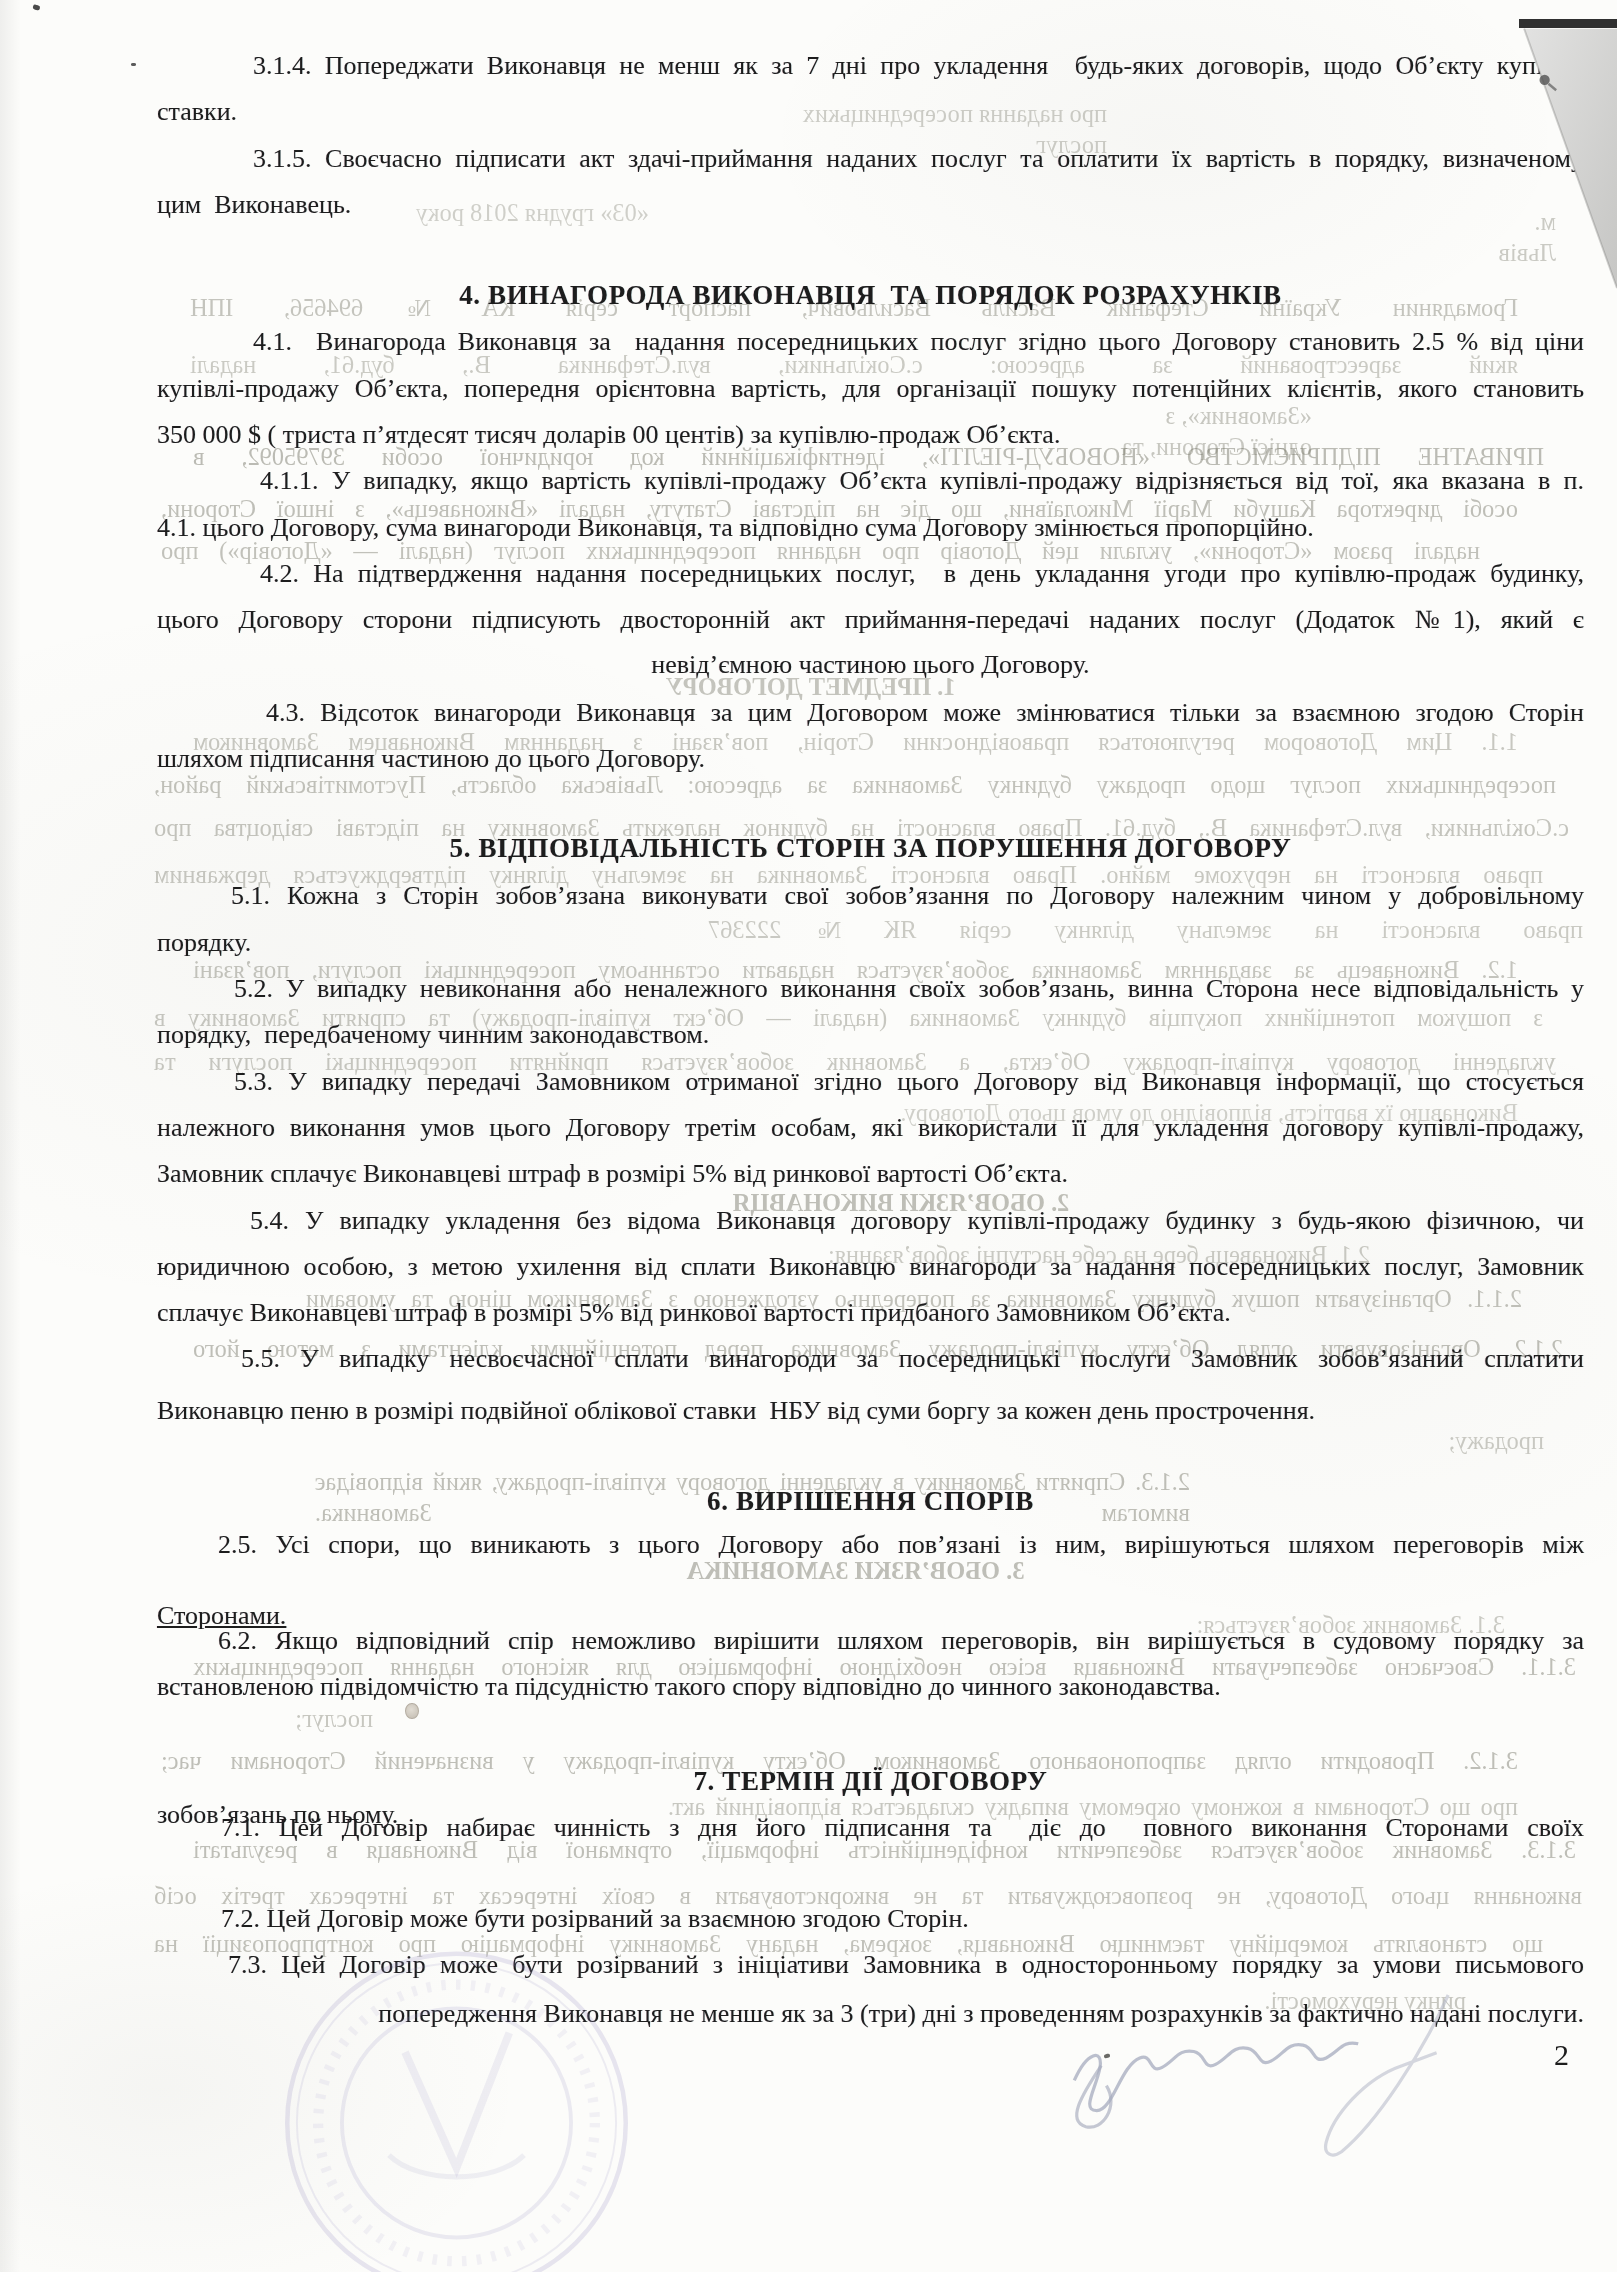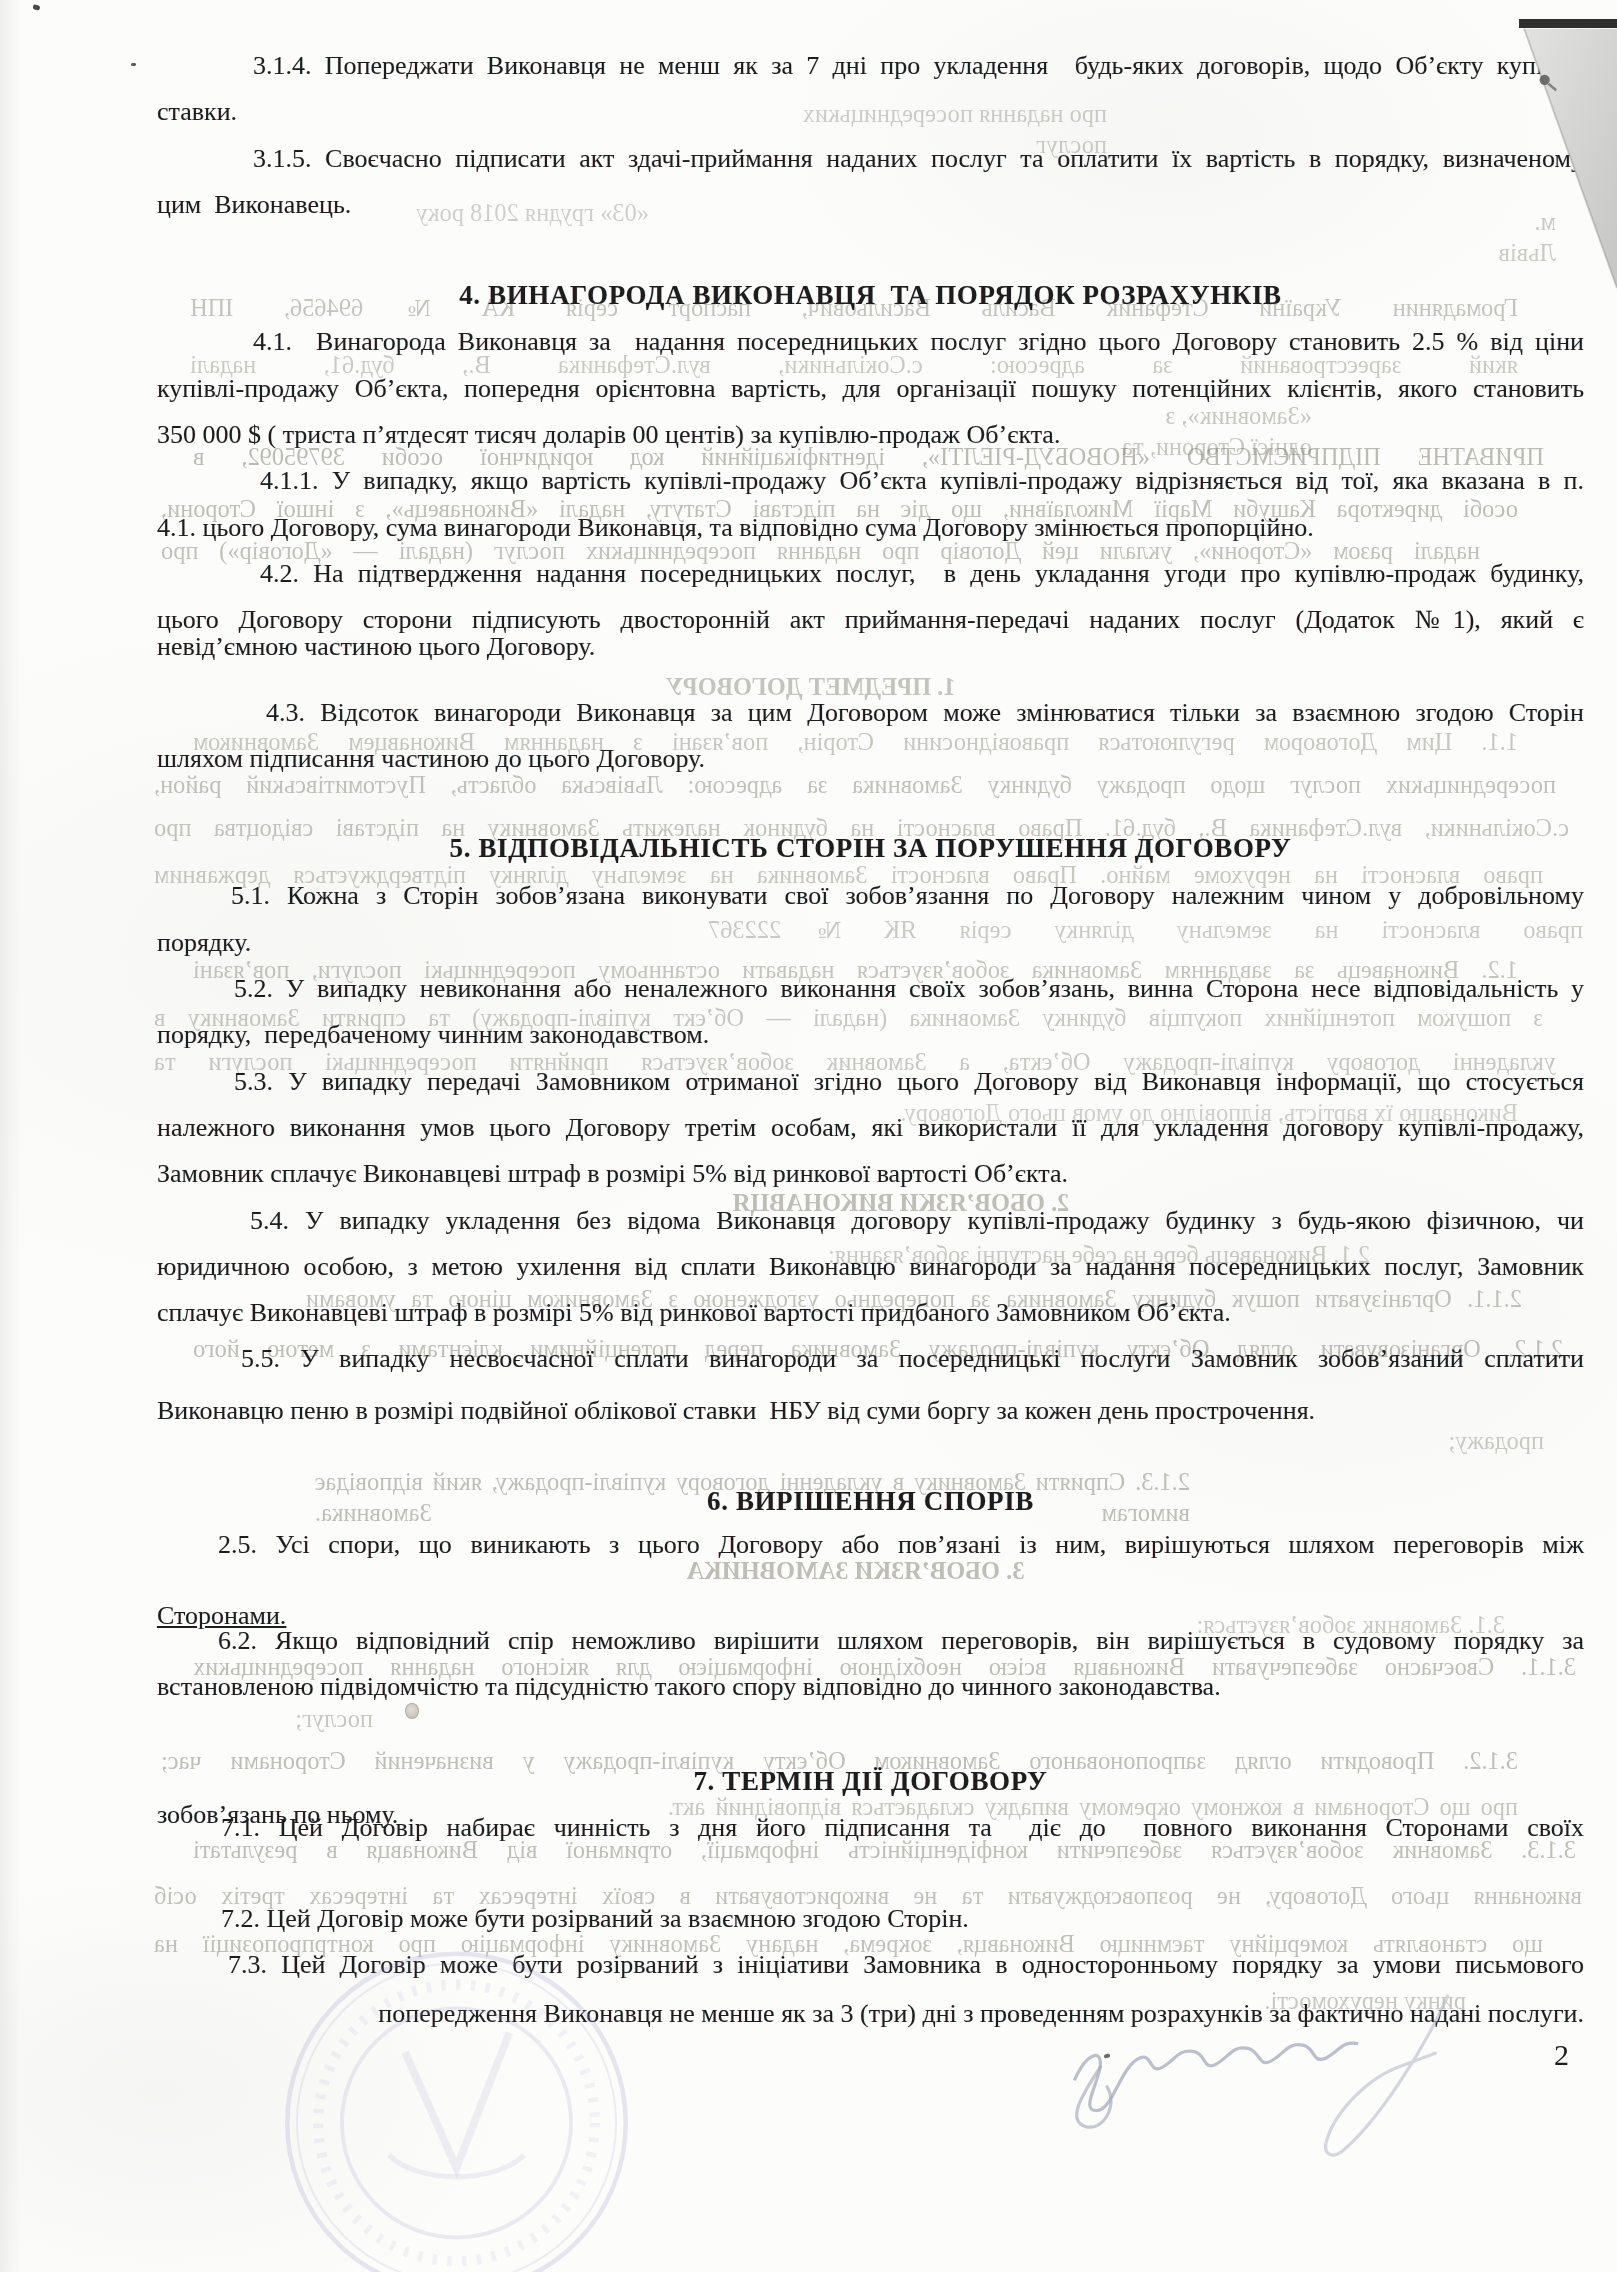--- a/index.html
+++ b/index.html
@@ -98,21 +98,21 @@
       <div class="tline j" style="top: 142px; text-indent: 96px;">3.1.5. Своєчасно підписати акт здачі-приймання наданих послуг та оплатити їх вартість в порядку, визначеному</div>
       <div class="tline" style="top: 188px;">цим  Виконавець.</div>
       <div class="tline heading" style="top: 279px;">4. ВИНАГОРОДА ВИКОНАВЦЯ  ТА ПОРЯДОК РОЗРАХУНКІВ</div>
       <div class="tline j" style="top: 325px; text-indent: 96px;">4.1.  Винагорода Виконавця за  надання посередницьких послуг згідно цього Договору становить 2.5 % від ціни</div>
       <div class="tline j" style="top: 372px;">купівлі-продажу Об’єкта, попередня орієнтовна вартість, для організації пошуку потенційних клієнтів, якого становить</div>
       <div class="tline" style="top: 418px;">350 000 $ ( триста п’ятдесят тисяч доларів 00 центів) за купівлю-продаж Об’єкта.</div>
       <div class="tline j" style="top: 464px; text-indent: 103px;">4.1.1. У випадку, якщо вартість купівлі-продажу Об’єкта купівлі-продажу відрізняється від тої, яка вказана в п.</div>
       <div class="tline" style="top: 511px;">4.1. цього Договору, сума винагороди Виконавця, та відповідно сума Договору змінюється пропорційно.</div>
       <div class="tline j" style="top: 557px; text-indent: 103px;">4.2. На підтвердження надання посередницьких послуг,  в день укладання угоди про купівлю-продаж будинку,</div>
       <div class="tline j" style="top: 603px;">цього Договору сторони підписують двосторонній акт приймання-передачі наданих послуг (Додаток №1), який є</div>
-      <div class="tline" style="top: 630px;">невід’ємною частиною цього Договору.</div>
+      <div class="tline" style="top: 648px; text-align: center;">невід’ємною частиною цього Договору.</div>
       <div class="tline j" style="top: 696px; text-indent: 109px;">4.3. Відсоток винагороди Виконавця за цим Договором може змінюватися тільки за взаємною згодою Сторін</div>
       <div class="tline" style="top: 742px;">шляхом підписання частиною до цього Договору.</div>
       <div class="tline heading" style="top: 832px;">5. ВІДПОВІДАЛЬНІСТЬ СТОРІН ЗА ПОРУШЕННЯ ДОГОВОРУ</div>
       <div class="tline j" style="top: 879px; text-indent: 74px;">5.1. Кожна з Сторін зобов’язана виконувати свої зобов’язання по Договору належним чином у добровільному</div>
       <div class="tline" style="top: 926px;">порядку.</div>
       <div class="tline j" style="top: 972px; text-indent: 77px;">5.2. У випадку невиконання або неналежного виконання своїх зобов’язань, винна Сторона несе відповідальність у</div>
       <div class="tline" style="top: 1018px;">порядку,  передбаченому чинним законодавством.</div>
       <div class="tline j" style="top: 1065px; text-indent: 77px;">5.3. У випадку передачі Замовником отриманої згідно цього Договору від Виконавця інформації, що стосується</div>
       <div class="tline j" style="top: 1111px;">належного виконання умов цього Договору третім особам, які використали її для укладення договору купівлі-продажу,</div>
       <div class="tline" style="top: 1157px;">Замовник сплачує Виконавцеві штраф в розмірі 5% від ринкової вартості Об’єкта.</div>

